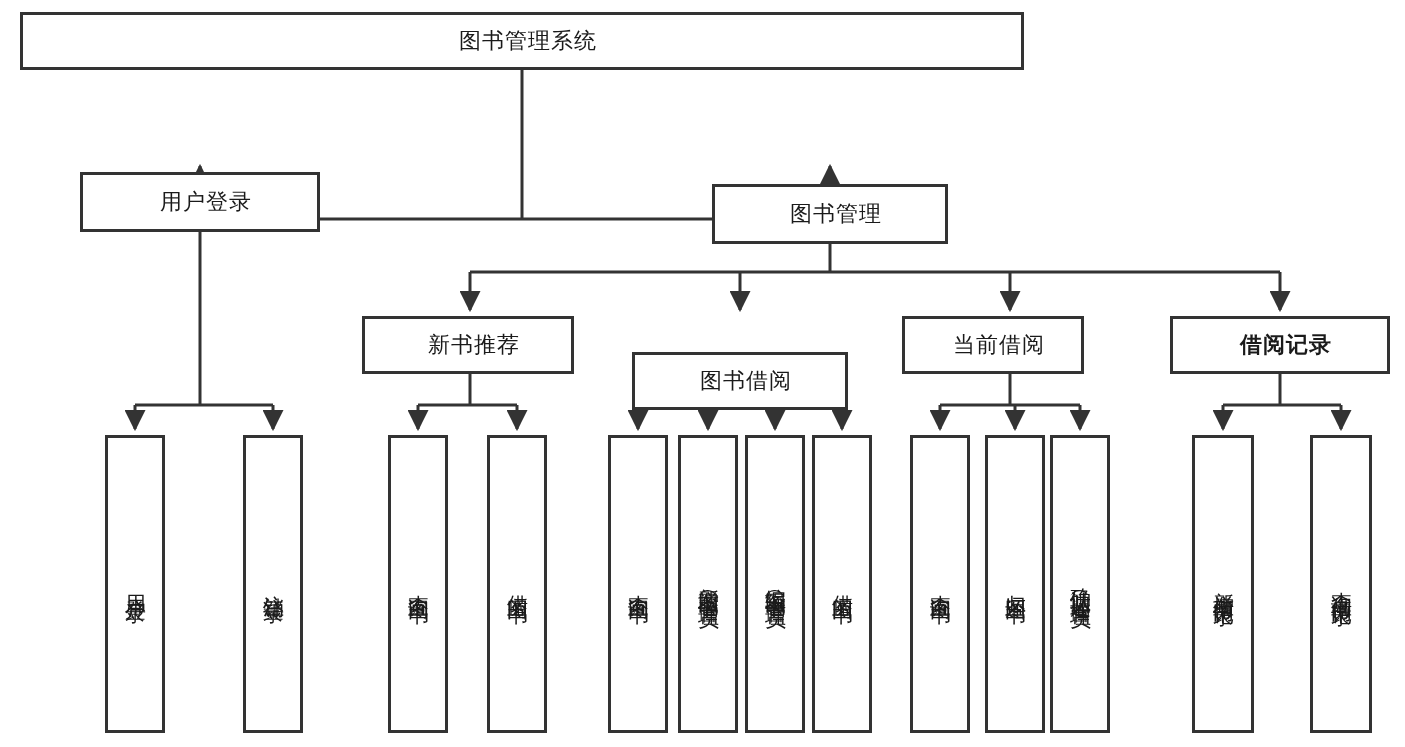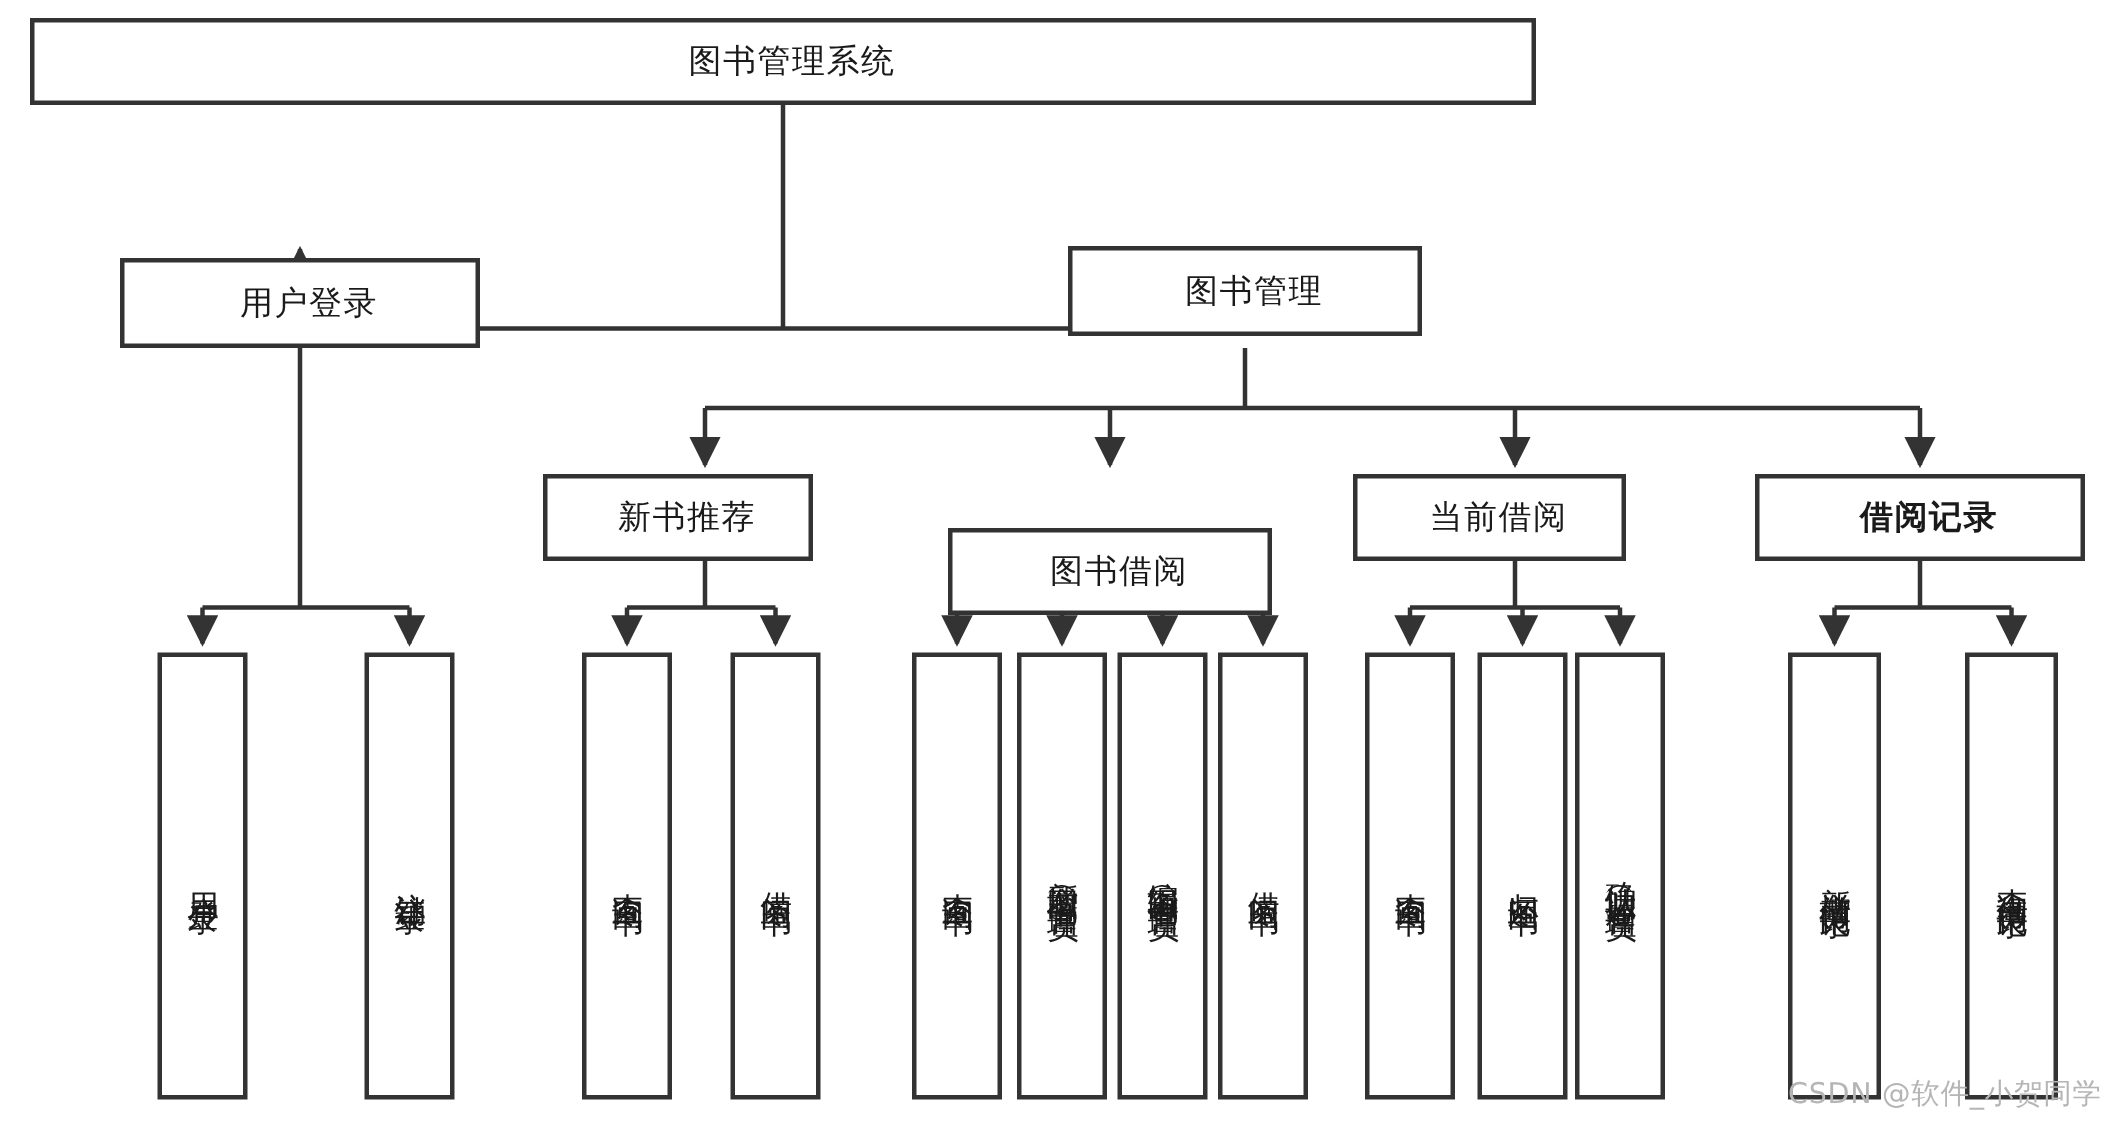--- a/index.html
+++ b/index.html
@@ -123,25 +123,25 @@
     </g>
   </svg>
 
   <div class="node horiz root-node" style="left:20px; top:12px; width:1004px; height:58px;">
     <span class="label">图书管理系统</span>
   </div>
 
   <div class="node horiz" style="left:80px; top:172px; width:240px; height:60px;">
     <span class="label">用户登录</span>
   </div>
-  <div class="node horiz" style="left:712px; top:164px; width:236px; height:60px;">
+  <div class="node horiz" style="left:712px; top:184px; width:236px; height:60px;">
     <span class="label">图书管理</span>
   </div>
 
-  <div class="node horiz" style="left:362px; top:316px; width:180px; height:58px;">
+  <div class="node horiz" style="left:362px; top:316px; width:212px; height:58px;">
     <span class="label">新书推荐</span>
   </div>
   <div class="node horiz" style="left:632px; top:316px; width:216px; height:58px;margin-top:36px;">
     <span class="label">图书借阅</span>
   </div>
   <div class="node horiz" style="left:902px; top:316px; width:182px; height:58px;">
     <span class="label">当前借阅</span>
   </div>
   <div class="node horiz" style="left:1170px; top:316px; width:220px; height:58px;font-weight:bold;">
     <span class="label">借阅记录</span>
@@ -184,15 +184,14 @@
     <span class="label">确认归还（管理员）</span>
   </div>
 
   <div class="node vert" style="left:1192px; top:435px; width:62px; height:298px;">
     <span class="label">新增借阅记录</span>
   </div>
   <div class="node vert" style="left:1310px; top:435px; width:62px; height:298px;">
     <span class="label">查询借阅记录</span>
   </div>
 
-  <div class="watermark" style="left:1192px; top:716px;">CSDN @软件_小贺同学</div>
 
 </div>
 
 </body></html>

